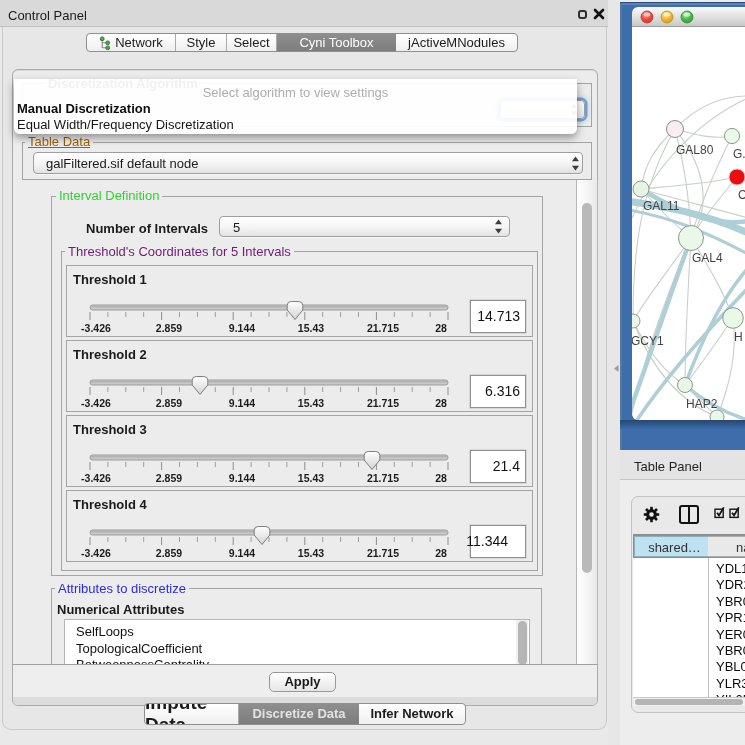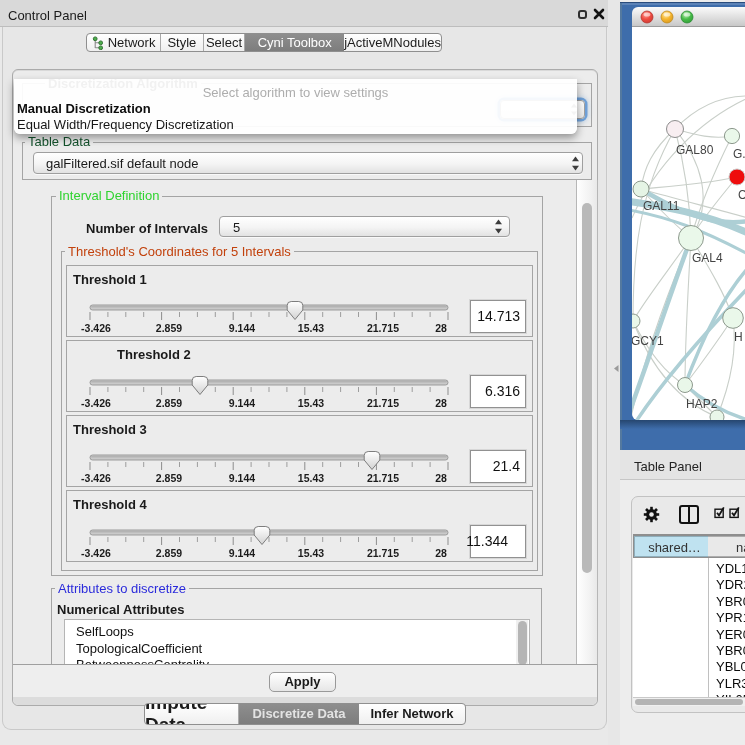--- a/index.html
+++ b/index.html
@@ -17,21 +17,21 @@
 
 <div class="a" style="left:2px;top:27px;width:605px;height:703px;background:#e7e7e7;border:1px solid #c9c9c9;border-top:none;border-radius:0 0 9px 9px;"></div>
 
 <div class="a" style="left:0;top:0;width:620px;height:27px;background:#d9d9d9;border-bottom:1px solid #bdbdbd;"></div>
 <div class="a t13" style="left:8px;top:7.5px;">Control Panel</div>
 <div class="a" style="left:578px;top:10px;width:9px;height:9px;border:2px solid #2e2e2e;border-radius:3px;"></div>
 <svg class="a" style="left:593px;top:8px;" width="12" height="12" viewBox="0 0 12 12">
     <path d="M2 2 L10 10 M10 2 L2 10" stroke="#111" stroke-width="2.6" stroke-linecap="round"></path>
   </svg>
 
-<div class="a" style="left:86px;top:33px;width:356px;height:19px;border:1px solid #8f8f8f;border-radius:4px;background:linear-gradient(#ffffff,#efefef);overflow:hidden;display:flex;">
+<div class="a" style="left:86px;top:33px;width:432px;height:19px;border:1px solid #8f8f8f;border-radius:4px;background:linear-gradient(#ffffff,#efefef);overflow:hidden;display:flex;">
  <div style="width:89px;border-right:1px solid #a9a9a9;display:flex;align-items:center;justify-content:center;font-size:13px;color:#1b1b1b;">
    <svg width="11" height="14" viewBox="0 0 11 14" style="margin-right:5px;">
         <path d="M3.2 3 L3.2 12 M3.2 6.8 L8.6 6.8 M3.2 11.8 L8.6 11.8" stroke="#8a8a8a" stroke-width="1.1" fill="none"></path>
         <circle cx="3.2" cy="2.8" r="1.9" fill="#4cae4c" stroke="#2e6b2e" stroke-width=".9"></circle>
         <circle cx="8.7" cy="6.8" r="1.9" fill="#4cae4c" stroke="#2e6b2e" stroke-width=".9"></circle>
         <circle cx="8.7" cy="11.8" r="1.9" fill="#4cae4c" stroke="#2e6b2e" stroke-width=".9"></circle>
       </svg>
    Network</div>
  <div style="width:51px;border-right:1px solid #a9a9a9;display:flex;align-items:center;justify-content:center;font-size:13px;color:#1b1b1b;">Style</div>
  <div style="width:50px;border-right:1px solid #a9a9a9;display:flex;align-items:center;justify-content:center;font-size:13px;color:#1b1b1b;">Select</div>
@@ -46,42 +46,42 @@
 <div class="a gbox" style="left:22px;top:83px;width:570px;height:44px;"></div>
 <div class="a b13" style="left:45px;top:75.5px;background:#ececec;padding:0 3px;color:#3b3b3b;">Discretization Algorithm</div>
 
 <div class="a" style="left:500px;top:100px;width:85px;height:19px;border:1px solid #9f9f9f;border-radius:4px;background:linear-gradient(#ffffff,#e9e9e9);box-shadow:0 0 0 2.5px rgba(96,150,211,.85),0 0 5px 3px rgba(120,168,220,.45);"></div>
 <svg class="a" style="left:570px;top:103px;" width="8" height="13" viewBox="0 0 8 13">
     <path d="M4 0.5 L7 4.6 L1 4.6 Z" fill="#666"></path>
     <path d="M4 12.5 L7 8.4 L1 8.4 Z" fill="#666"></path>
   </svg>
 
 <div class="a gbox" style="left:22px;top:142px;width:570px;height:38px;"></div>
-<div class="a b13 glabel" style="left:25px;top:135px;font-weight:normal;color:#14532d;">Table Data</div>
+<div class="a b13 glabel" style="left:25px;top:135px;font-weight:normal;color:#a16207;text-decoration:underline;">Table Data</div>
 <div class="a combo" style="left:33px;top:152px;width:550px;height:22px;"></div>
 <div class="a t13" style="left:46px;top:156px;">galFiltered.sif default node</div>
 <svg class="a" style="left:571px;top:156px;" width="9" height="15" viewBox="0 0 9 15">
     <path d="M4.5 0.5 L8 5.2 L1 5.2 Z" fill="#3c3c3c"></path>
     <path d="M4.5 14.5 L8 9.8 L1 9.8 Z" fill="#3c3c3c"></path>
   </svg>
 
 <div class="a" style="left:576px;top:180px;width:22px;height:484px;background:linear-gradient(to right,#ffffff,#f1f1f1 70%,#e9e9e9);border-left:1px solid #b7b7b7;border-right:1px solid #b7b7b7;"></div>
 <div class="a" style="left:582px;top:203px;width:9.5px;height:370px;background:#b9b9b9;border-radius:5px;"></div>
 
 <div class="a gbox" style="left:51px;top:196px;width:492px;height:380px;"></div>
 <div class="a glabel" style="left:56px;top:189px;color:#2fd32f;">Interval Definition</div>
 <div class="a b13" style="left:86px;top:221px;">Number of Intervals</div>
 <div class="a combo" style="left:219px;top:216px;width:291px;height:21px;"></div>
 <div class="a t13" style="left:233px;top:220px;">5</div>
 <svg class="a" style="left:494px;top:219px;" width="9" height="15" viewBox="0 0 9 15">
     <path d="M4.5 0.5 L8 5.2 L1 5.2 Z" fill="#3c3c3c"></path>
     <path d="M4.5 14.5 L8 9.8 L1 9.8 Z" fill="#3c3c3c"></path>
   </svg>
 <div class="a gbox" style="left:61px;top:251px;width:477px;height:320px;"></div>
-<div class="a glabel" style="left:65px;top:245px;color:#c2410c;">Threshold's Coordinates for 5 Intervals</div>
+<div class="a glabel" style="left:65px;top:245px;color:#701a75;">Threshold's Coordinates for 5 Intervals</div>
 
 <div class="a" style="left:66px;top:265px;width:467px;height:72px;border:1px solid #a4a4a4;"></div>
 <div class="a b13" style="left:73px;top:272px;">Threshold 1</div>
 <svg class="a" style="left:66px;top:265px;" width="467" height="72" viewBox="0 0 467 72">
 <defs>
       <linearGradient id="thg" x1="0" y1="0" x2="0" y2="1">
         <stop offset="0" stop-color="#ffffff"></stop>
         <stop offset="1" stop-color="#d2d2d2"></stop>
       </linearGradient>
     </defs>
@@ -112,21 +112,21 @@
     <text x="103" y="67" font-size="10.5" font-weight="bold" fill="#1c1c1c" text-anchor="middle" font-family="Liberation Sans,sans-serif">2.859</text>
     <text x="176" y="67" font-size="10.5" font-weight="bold" fill="#1c1c1c" text-anchor="middle" font-family="Liberation Sans,sans-serif">9.144</text>
     <text x="245" y="67" font-size="10.5" font-weight="bold" fill="#1c1c1c" text-anchor="middle" font-family="Liberation Sans,sans-serif">15.43</text>
     <text x="317" y="67" font-size="10.5" font-weight="bold" fill="#1c1c1c" text-anchor="middle" font-family="Liberation Sans,sans-serif">21.715</text>
     <text x="375" y="67" font-size="10.5" font-weight="bold" fill="#1c1c1c" text-anchor="middle" font-family="Liberation Sans,sans-serif">28</text>
 <path d="M 221.2 45 L 221.2 40.5 Q 221.2 36.5 225.2 36.5 L 232.8 36.5 Q 236.8 36.5 236.8 40.5 L 236.8 45 L 229.0 54.5 Z" fill="url(#thg)" stroke="#7d7d7d" stroke-width="1"></path>
 </svg>
 <div class="a" style="left:470px;top:300px;width:56px;height:33px;background:#fff;border:1px solid #919191;box-shadow:0 0 0 1px #d7d7d7;"></div>
 <div class="a" style="left:470px;top:300px;width:50px;height:33px;line-height:33px;font-size:14px;color:#111;text-align:right;">14.713</div>
 <div class="a" style="left:66px;top:340px;width:467px;height:72px;border:1px solid #a4a4a4;"></div>
-<div class="a b13" style="left:73px;top:347px;margin-left:44px;">Threshold 2</div>
+<div class="a b13" style="left:73px;top:347px;">Threshold 2</div>
 <svg class="a" style="left:66px;top:340px;" width="467" height="72" viewBox="0 0 467 72">
 <defs>
       <linearGradient id="thg" x1="0" y1="0" x2="0" y2="1">
         <stop offset="0" stop-color="#ffffff"></stop>
         <stop offset="1" stop-color="#d2d2d2"></stop>
       </linearGradient>
     </defs>
 <rect x="24" y="40" width="358" height="5" rx="2.5" fill="#c9c9c9" stroke="#9b9b9b" stroke-width="1"></rect>
 <rect x="25" y="41" width="356" height="1.6" rx="0.8" fill="#b3b3b3"></rect>
 <line x1="24.0" y1="47" x2="24.0" y2="55" stroke="#8d8d8d" stroke-width="1"></line>

